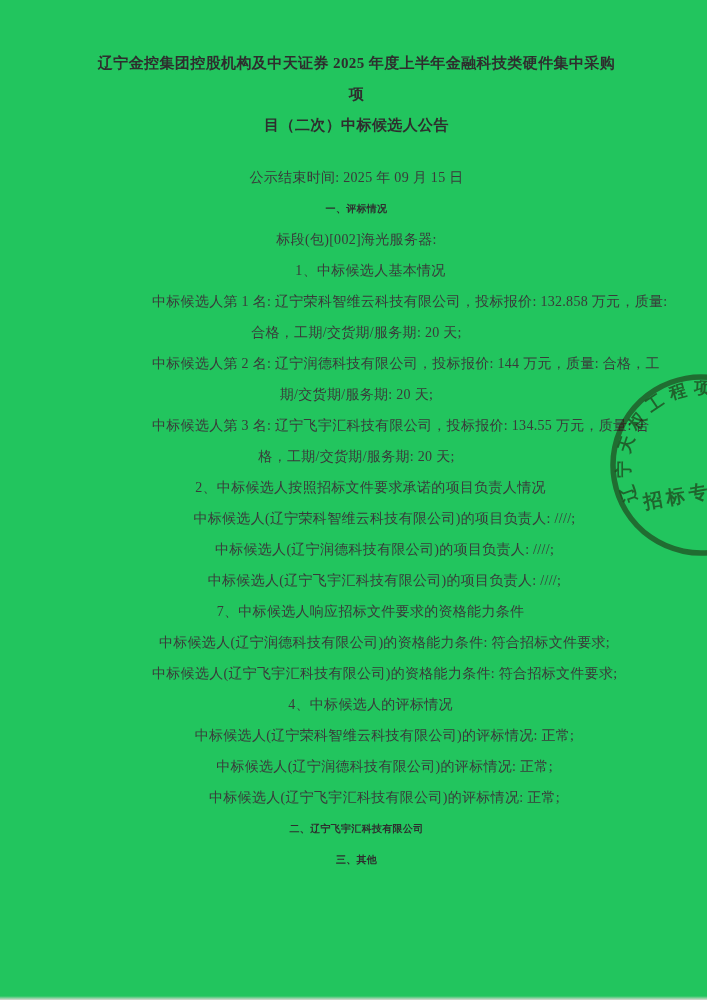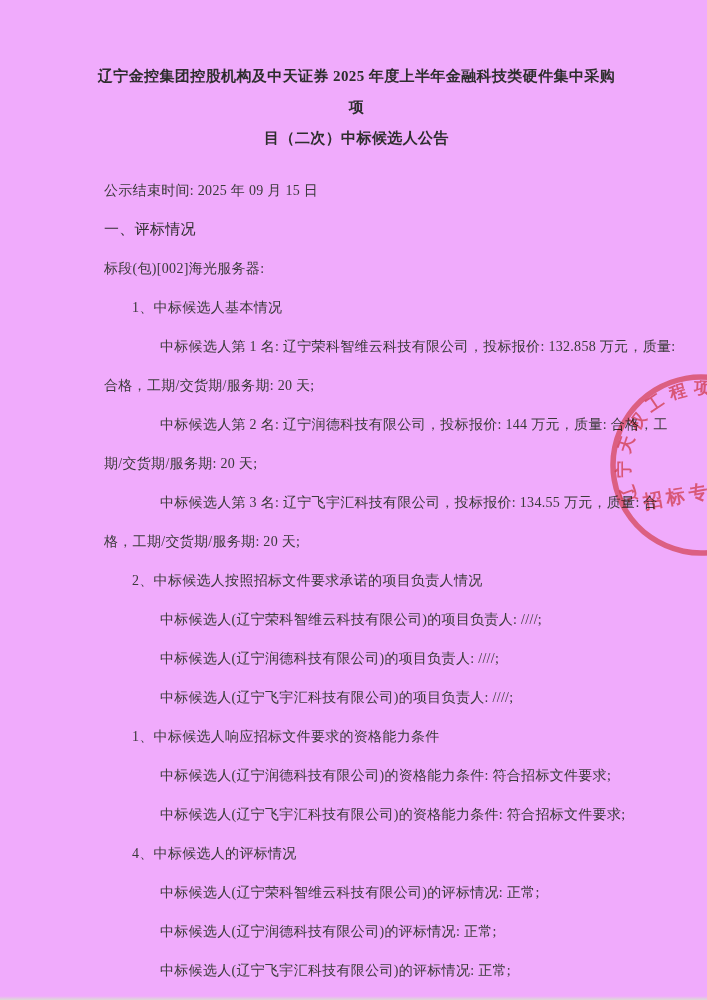--- a/index.html
+++ b/index.html
@@ -9,45 +9,46 @@
     width: 707px; height: 1000px;
     background: #fdfdfc;
     overflow: hidden;
     position: relative;
     font-family: "Liberation Serif", "DejaVu Serif", serif;
     color: #3a3a3a;
   }
   .page {
     position: absolute;
     inset: 0;
-    padding: 61px 86px 0 92px;
+    padding: 48px 86px 0 92px;
     box-sizing: border-box;
-    background: #f0abfc;
+    background: #22c55e;
   }
   .title-block { margin-bottom: 23px; }
   .title-line {
     text-align: center;
     font-size: 15px;
     font-weight: 700;
     color: #2e2e2e;
     line-height: 31px;
     letter-spacing: 0.4px;
     margin: 0;
   }
   .line {
     font-size: 14px;
     line-height: 27px;
-    margin: 12px;
+    margin: 4px;
     letter-spacing: 0.3px;
     white-space: nowrap;
+    text-align: center;
   }
   .h1 {
-    font-weight: 400;
+    font-weight: 700;
     color: #2e2e2e;
-    font-size: 15px;
+    font-size: 10px;
   }
   .item { padding-left: 28px; }
   .pfirst { text-indent: 56px; }
   .pcont { text-indent: 0; }
   .meta, .plain { text-indent: 0; }
 
   
   .seal {
     position: absolute;
     left: 606px;
@@ -84,28 +85,29 @@
   <p class="line pfirst">中标候选人第 1 名: 辽宁荣科智维云科技有限公司，投标报价: 132.858 万元，质量:</p>
   <p class="line pcont">合格，工期/交货期/服务期: 20 天;</p>
   <p class="line pfirst">中标候选人第 2 名: 辽宁润德科技有限公司，投标报价: 144 万元，质量: 合格，工</p>
   <p class="line pcont">期/交货期/服务期: 20 天;</p>
   <p class="line pfirst">中标候选人第 3 名: 辽宁飞宇汇科技有限公司，投标报价: 134.55 万元，质量: 合</p>
   <p class="line pcont">格，工期/交货期/服务期: 20 天;</p>
   <p class="line item">2、中标候选人按照招标文件要求承诺的项目负责人情况</p>
   <p class="line pfirst">中标候选人(辽宁荣科智维云科技有限公司)的项目负责人: ////;</p>
   <p class="line pfirst">中标候选人(辽宁润德科技有限公司)的项目负责人: ////;</p>
   <p class="line pfirst">中标候选人(辽宁飞宇汇科技有限公司)的项目负责人: ////;</p>
-  <p class="line item">1、中标候选人响应招标文件要求的资格能力条件</p>
+  <p class="line item">7、中标候选人响应招标文件要求的资格能力条件</p>
   <p class="line pfirst">中标候选人(辽宁润德科技有限公司)的资格能力条件: 符合招标文件要求;</p>
   <p class="line pfirst">中标候选人(辽宁飞宇汇科技有限公司)的资格能力条件: 符合招标文件要求;</p>
   <p class="line item">4、中标候选人的评标情况</p>
   <p class="line pfirst">中标候选人(辽宁荣科智维云科技有限公司)的评标情况: 正常;</p>
   <p class="line pfirst">中标候选人(辽宁润德科技有限公司)的评标情况: 正常;</p>
   <p class="line pfirst">中标候选人(辽宁飞宇汇科技有限公司)的评标情况: 正常;</p>
   <p class="line h1">二、辽宁飞宇汇科技有限公司</p>
+  <p class="line h1">三、其他</p>
 
   <div class="seal">
     <svg width="190" height="190" viewBox="0 0 190 190">
       <g transform="rotate(-10 95 95)">
         <circle cx="95" cy="95" r="88" fill="none" stroke="#dc4a3c" stroke-width="5.5" opacity="0.72"></circle>
         <path id="seal-arc" d="M 28,122 A 72,72 0 1 1 162,122" fill="none"></path>
         <text font-size="17" font-weight="700" fill="#dc4a3c" opacity="0.8" letter-spacing="6.5" font-family="Liberation Serif, DejaVu Serif, serif">
           <textPath href="#seal-arc" startOffset="4">辽宁天权工程项目管</textPath>
         </text>
         <text x="32" y="128" font-size="19" font-weight="700" fill="#dc4a3c" opacity="0.78" letter-spacing="4" font-family="Liberation Serif, DejaVu Serif, serif">招标专</text>

